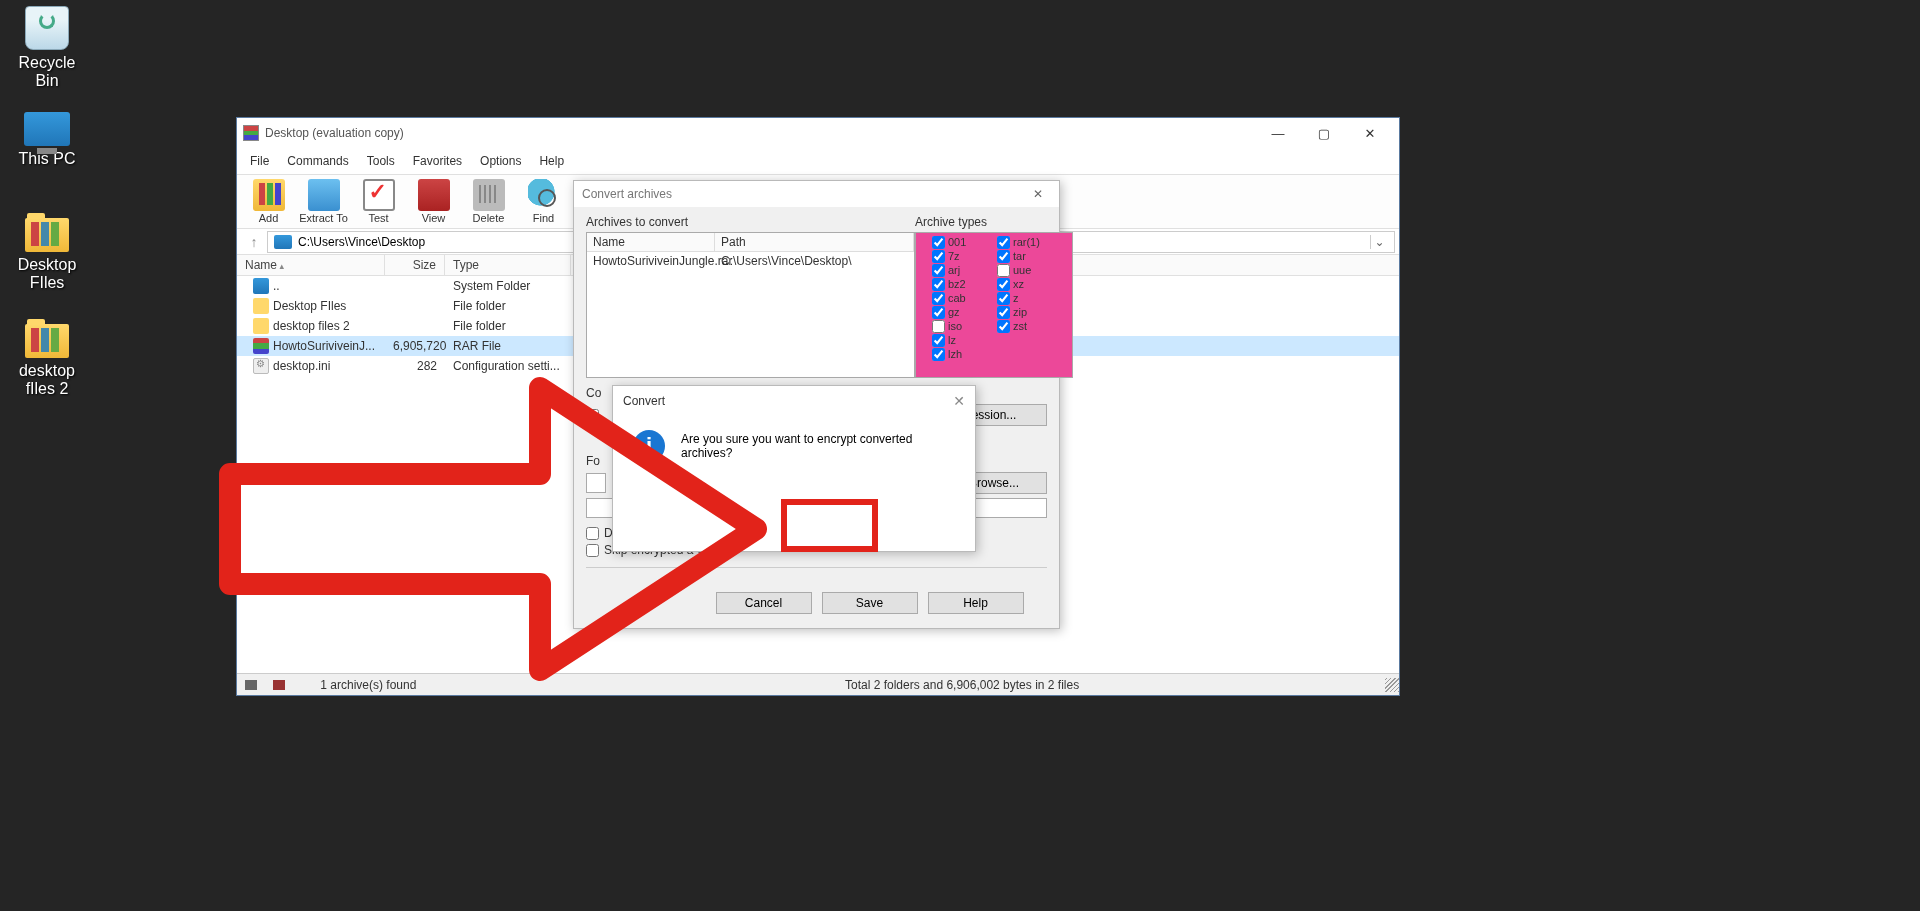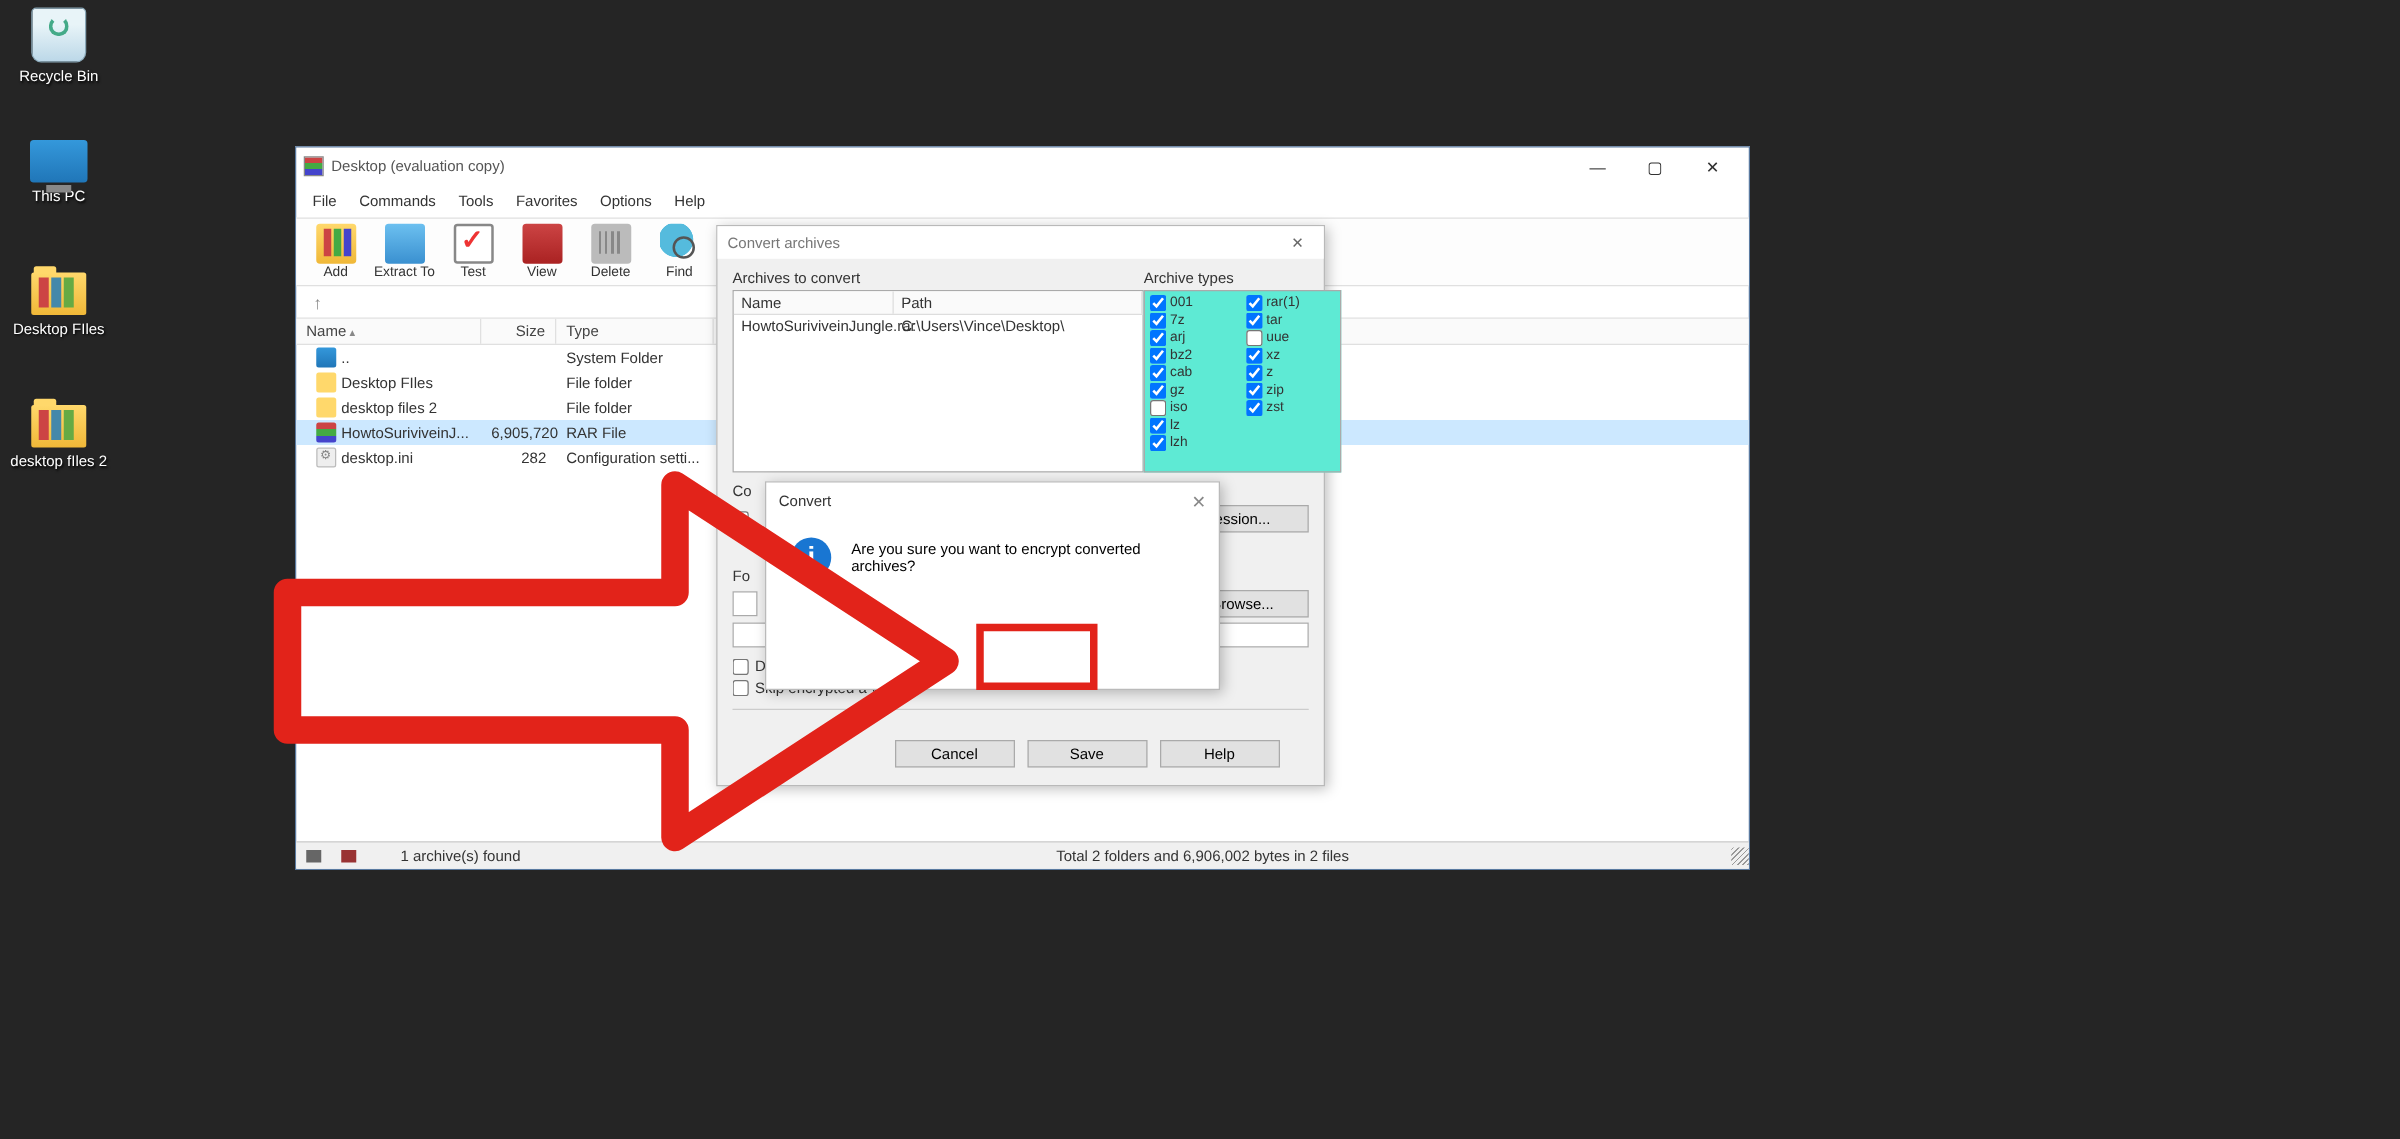--- a/index.html
+++ b/index.html
@@ -1,19 +1,19 @@
 <!DOCTYPE html>
 <html><head>
 <meta charset="utf-8">
 <style>
 * { margin: 0; padding: 0; box-sizing: border-box; font-family: "Segoe UI", Tahoma, sans-serif; }
 body { background: #252525; width: 1920px; height: 911px; overflow: hidden; position: relative; }
 
 
-.desktop-icon { position: absolute; width: 78px; text-align: center; color: #fff; font-size: 12px; cursor: pointer; }
+.desktop-icon { position: absolute; width: 78px; text-align: center; color: #fff; font-size: 16px; cursor: pointer; }
 .desktop-icon .icon-img { width: 44px; height: 44px; margin: 0 auto 4px; display: flex; align-items: center; justify-content: center; }
 .desktop-icon .label { text-shadow: 1px 1px 2px #000; }
 
 .icon-recycle { background: linear-gradient(#e8f4f8 30%, #bcd8e8 100%); border-radius: 4px 4px 8px 8px; border:1px solid #8aa8b8; position:relative; }
 .icon-recycle::after { content:""; position:absolute; top:6px; left:50%; transform:translateX(-50%); width:10px; height:10px; border:3px solid #4a8; border-top-color:transparent; border-radius:50%; }
 .icon-thispc { background: linear-gradient(#3498db,#2076b8); border-radius: 3px; position:relative; width:46px !important; height:34px !important; }
 .icon-thispc::after { content:""; position:absolute; bottom:-8px; left:50%; width:20px; height:6px; background:#888; transform:translateX(-50%);}
 .icon-folder { background: linear-gradient(#ffd86b,#f0b838); border-radius: 2px; position:relative; width:44px !important; height:34px !important; }
 .icon-folder::before { content:""; position:absolute; top:-5px; left:2px; width:18px; height:6px; background:#ffd86b; border-radius:2px 2px 0 0;}
 .icon-folder.books::after { content:""; position:absolute; top:4px; left:6px; width:8px; height:24px; background:#c44; box-shadow: 10px 0 #48a, 20px 0 #6a4;}
@@ -65,21 +65,21 @@
 .grip{width:14px;height:14px;background:repeating-linear-gradient(-45deg,#999 0 1px,transparent 1px 3px);}
 
 
 .dlg-convert { position:absolute; left:573px; top:180px; width:487px; height:449px; background:#f0f0f0; border:1px solid #b9b9b9; box-shadow:2px 2px 10px rgba(0,0,0,.25); z-index:10; font-size:12px; color:#333;}
 .dlg-convert .tb { height:26px; display:flex; align-items:center; padding:0 8px; background:#fff; color:#777;gap:36px;}
 .dlg-convert .tb .x { margin-left:auto; width:26px; text-align:center; cursor:pointer; color:#666;}
 .dlg-convert .body { padding:8px 12px;}
 .dlg-convert .label{color:#333; margin-bottom:3px;}
 .dlg-convert .row-top{display:flex; gap:0;}
 .dlg-convert .list-archives{flex:1;border:1px solid #aaa;background:#fff;height:146px;overflow:hidden;}
-.dlg-convert .types{width:158px;border:1px solid #aaa;background:#5eead4;height:146px;padding:2px 4px;}
+.dlg-convert .types{width:158px;border:1px solid #aaa;background:#ec4899;height:146px;padding:2px 16px;}
 .dlg-convert .lh-head{display:flex;border-bottom:1px solid #ddd;background:#fafafa;}
 .dlg-convert .lh-head>div{padding:2px 6px;border-right:1px solid #ddd;}
 .dlg-convert .lh-row{display:flex;}
 .dlg-convert .lh-row>div{padding:2px 6px;}
 .dlg-convert .lh-col-n{width:128px;} .lh-col-p{flex:1;}
 .types-grid{display:grid;grid-template-columns:1fr 1fr;gap:0 6px;}
 .types-grid label{display:flex;align-items:center;gap:3px;font-size:11px;line-height:14px;}
 .types-grid input{margin:0;}
 .section{margin-top:8px;}
 .fieldrow{display:flex;align-items:center;gap:8px;margin-top:4px;}
@@ -148,20 +148,26 @@
   <div class="toolbar">
     <div class="tool-btn"><div class="ti ti-add"></div><span>Add</span></div>
     <div class="tool-btn"><div class="ti ti-extract"></div><span>Extract To</span></div>
     <div class="tool-btn"><div class="ti ti-test"></div><span>Test</span></div>
     <div class="tool-btn"><div class="ti ti-view"></div><span>View</span></div>
     <div class="tool-btn"><div class="ti ti-delete"></div><span>Delete</span></div>
     <div class="tool-btn"><div class="ti ti-find"></div><span>Find</span></div>
   </div>
   <div class="pathbar">
     <div class="up">↑</div>
+    <div class="path-field">
+      <div class="drive-icon"></div>
+      <span>C:\Users\Vince\Desktop</span>
+      <div style="flex:1"></div>
+      <div class="dd">⌄</div>
+    </div>
   </div>
   <div class="filegrid">
     <div class="fg-head">
       <div class="col-name sort">Name</div>
       <div class="col-size">Size</div>
       <div class="col-type">Type</div>
     </div>
     <div id="fg-rows">
         <div class="fg-row">
           <div class="col-name" style="display:flex;align-items:center">

